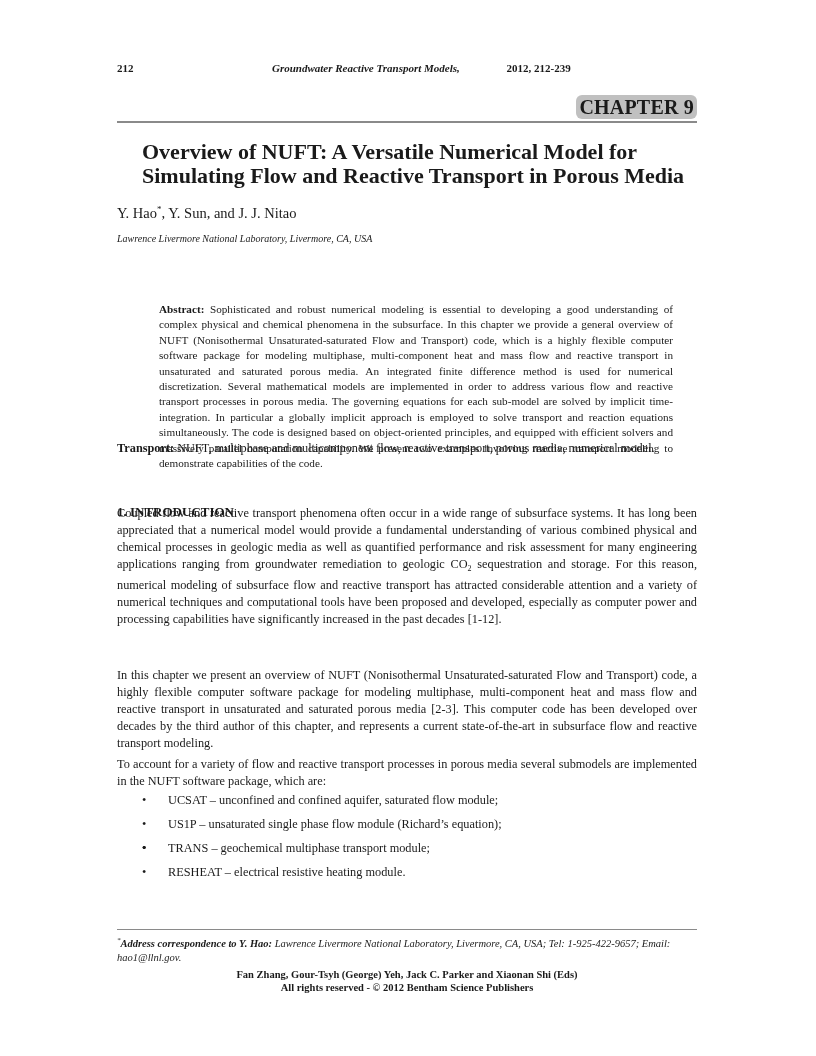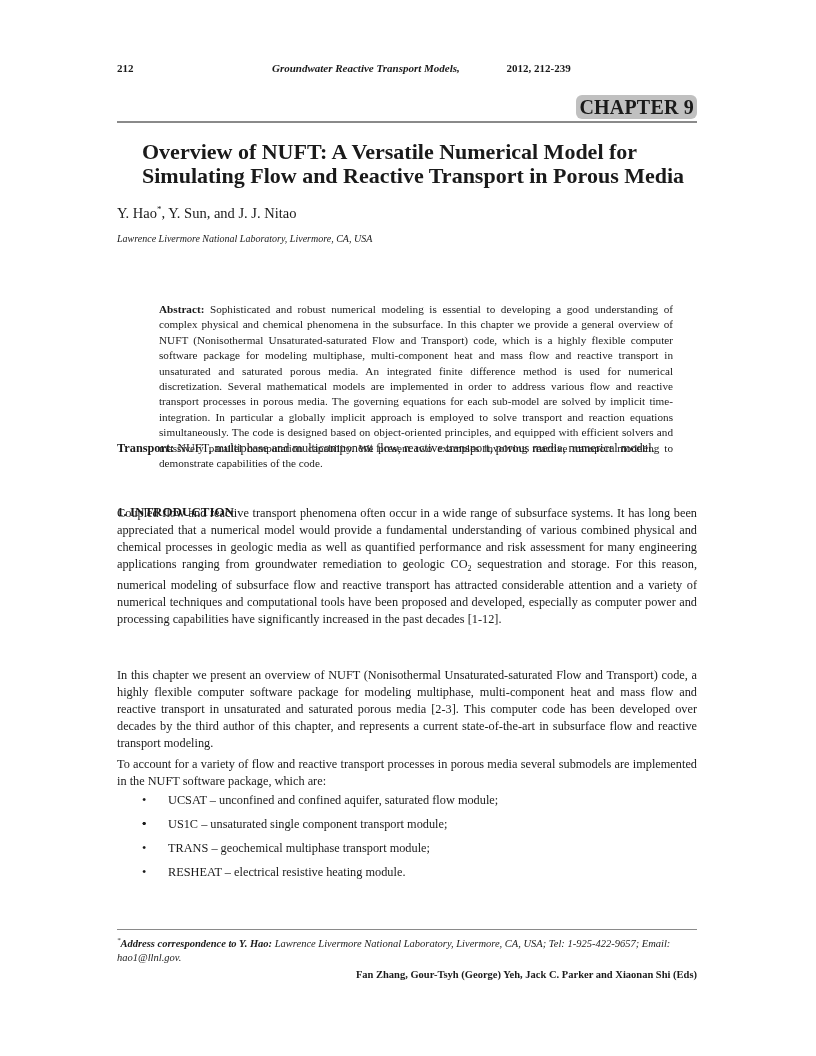--- a/index.html
+++ b/index.html
@@ -23,21 +23,21 @@
   .para { left: 117px; width: 580px; font-size: 12.3px; line-height: 17px; text-align: justify; }
   .p1 { top: 505px; }
   .p2 { top: 667px; }
   .p3 { top: 756px; }
   .bullets { top: 792px; left: 117px; width: 580px; font-size: 12.3px; line-height: 17px; }
   .bullet { position: relative; padding-left: 51px; margin-bottom: 7px; }
   .bullet .dot { position: absolute; left: 25px; top: 0; }
   .foot-rule { top: 929px; left: 117px; width: 580px; border-top: 1.5px solid #8a8a8a; }
   .footnote { top: 933px; left: 117px; width: 582px; font-size: 10.5px; line-height: 14px; font-style: italic; }
   .footnote sup { font-size: 7px; }
-  .eds { top: 968px; left: 117px; width: 580px; text-align: right; font-size: 10.5px; font-weight: bold; line-height: 13px; }
+  .eds { top: 968px; left: 117px; width: 580px; text-align: center; font-size: 10.5px; font-weight: bold; line-height: 13px; }
 </style>
 </head>
 <body>
 
 <div class="abs running-header">
   <span class="pg">212</span>
   <span class="journal"><span>Groundwater Reactive Transport Models,</span><span class="rest"> 2012, 212-239</span></span>
 </div>
 
 <div class="abs chapter-box">CHAPTER 9</div>
@@ -56,26 +56,27 @@
 <div class="abs section">1. INTRODUCTION</div>
 
 <div class="abs para p1"><span>Coupled flow and reactive transport phenomena often occur in a wide range of subsurface systems. It has long been appreciated that a numerical model would provide a fundamental understanding of various combined physical and chemical processes in geologic media as well as quantified performance and risk assessment for many engineering applications ranging from groundwater remediation to geologic CO</span><sub style="font-size:8px">2</sub><span> sequestration and storage. For this reason, numerical modeling of subsurface flow and reactive transport has attracted considerable attention and a variety of numerical techniques and computational tools have been proposed and developed, especially as computer power and processing capabilities have significantly increased in the past decades [1-12].</span></div>
 
 <div class="abs para p2">In this chapter we present an overview of NUFT (Nonisothermal Unsaturated-saturated Flow and Transport) code, a highly flexible computer software package for modeling multiphase, multi-component heat and mass flow and reactive transport in unsaturated and saturated porous media [2-3]. This computer code has been developed over decades by the third author of this chapter, and represents a current state-of-the-art in subsurface flow and reactive transport modeling.</div>
 
 <div class="abs para p3">To account for a variety of flow and reactive transport processes in porous media several submodels are implemented in the NUFT software package, which are:</div>
 
 <div class="abs bullets">
   <div class="bullet"><span class="dot">•</span><span>UCSAT – unconfined and confined aquifer, saturated flow module;</span></div>
+  <div class="bullet"><span class="dot">•</span><span>US1P – unsaturated single phase flow module (Richard’s equation);</span></div>
   <div class="bullet"><span class="dot">•</span></div>
   <div class="bullet"><span class="dot">•</span></div>
-  <div class="bullet"><span class="dot">•</span><span>US1C – unsaturated single component transport module;</span></div>
   <div class="bullet"><span class="dot">•</span><span>TRANS – geochemical multiphase transport module;</span></div>
   <div class="bullet"><span class="dot">•</span><span>RESHEAT – electrical resistive heating module.</span></div>
 </div>
 
 <div class="abs foot-rule"></div>
 
 <div class="abs footnote"><sup>*</sup><b>Address correspondence to Y. Hao:</b><span> Lawrence Livermore National Laboratory, Livermore, CA, USA; Tel: 1-925-422-9657; Email: hao1@llnl.gov.</span></div>
 
 <div class="abs eds">
   <div>Fan Zhang, Gour-Tsyh (George) Yeh, Jack C. Parker and Xiaonan Shi (Eds)</div>
+  <div>All rights reserved - © 2012 Bentham Science Publishers</div>
 </div>
 
 </body></html>

